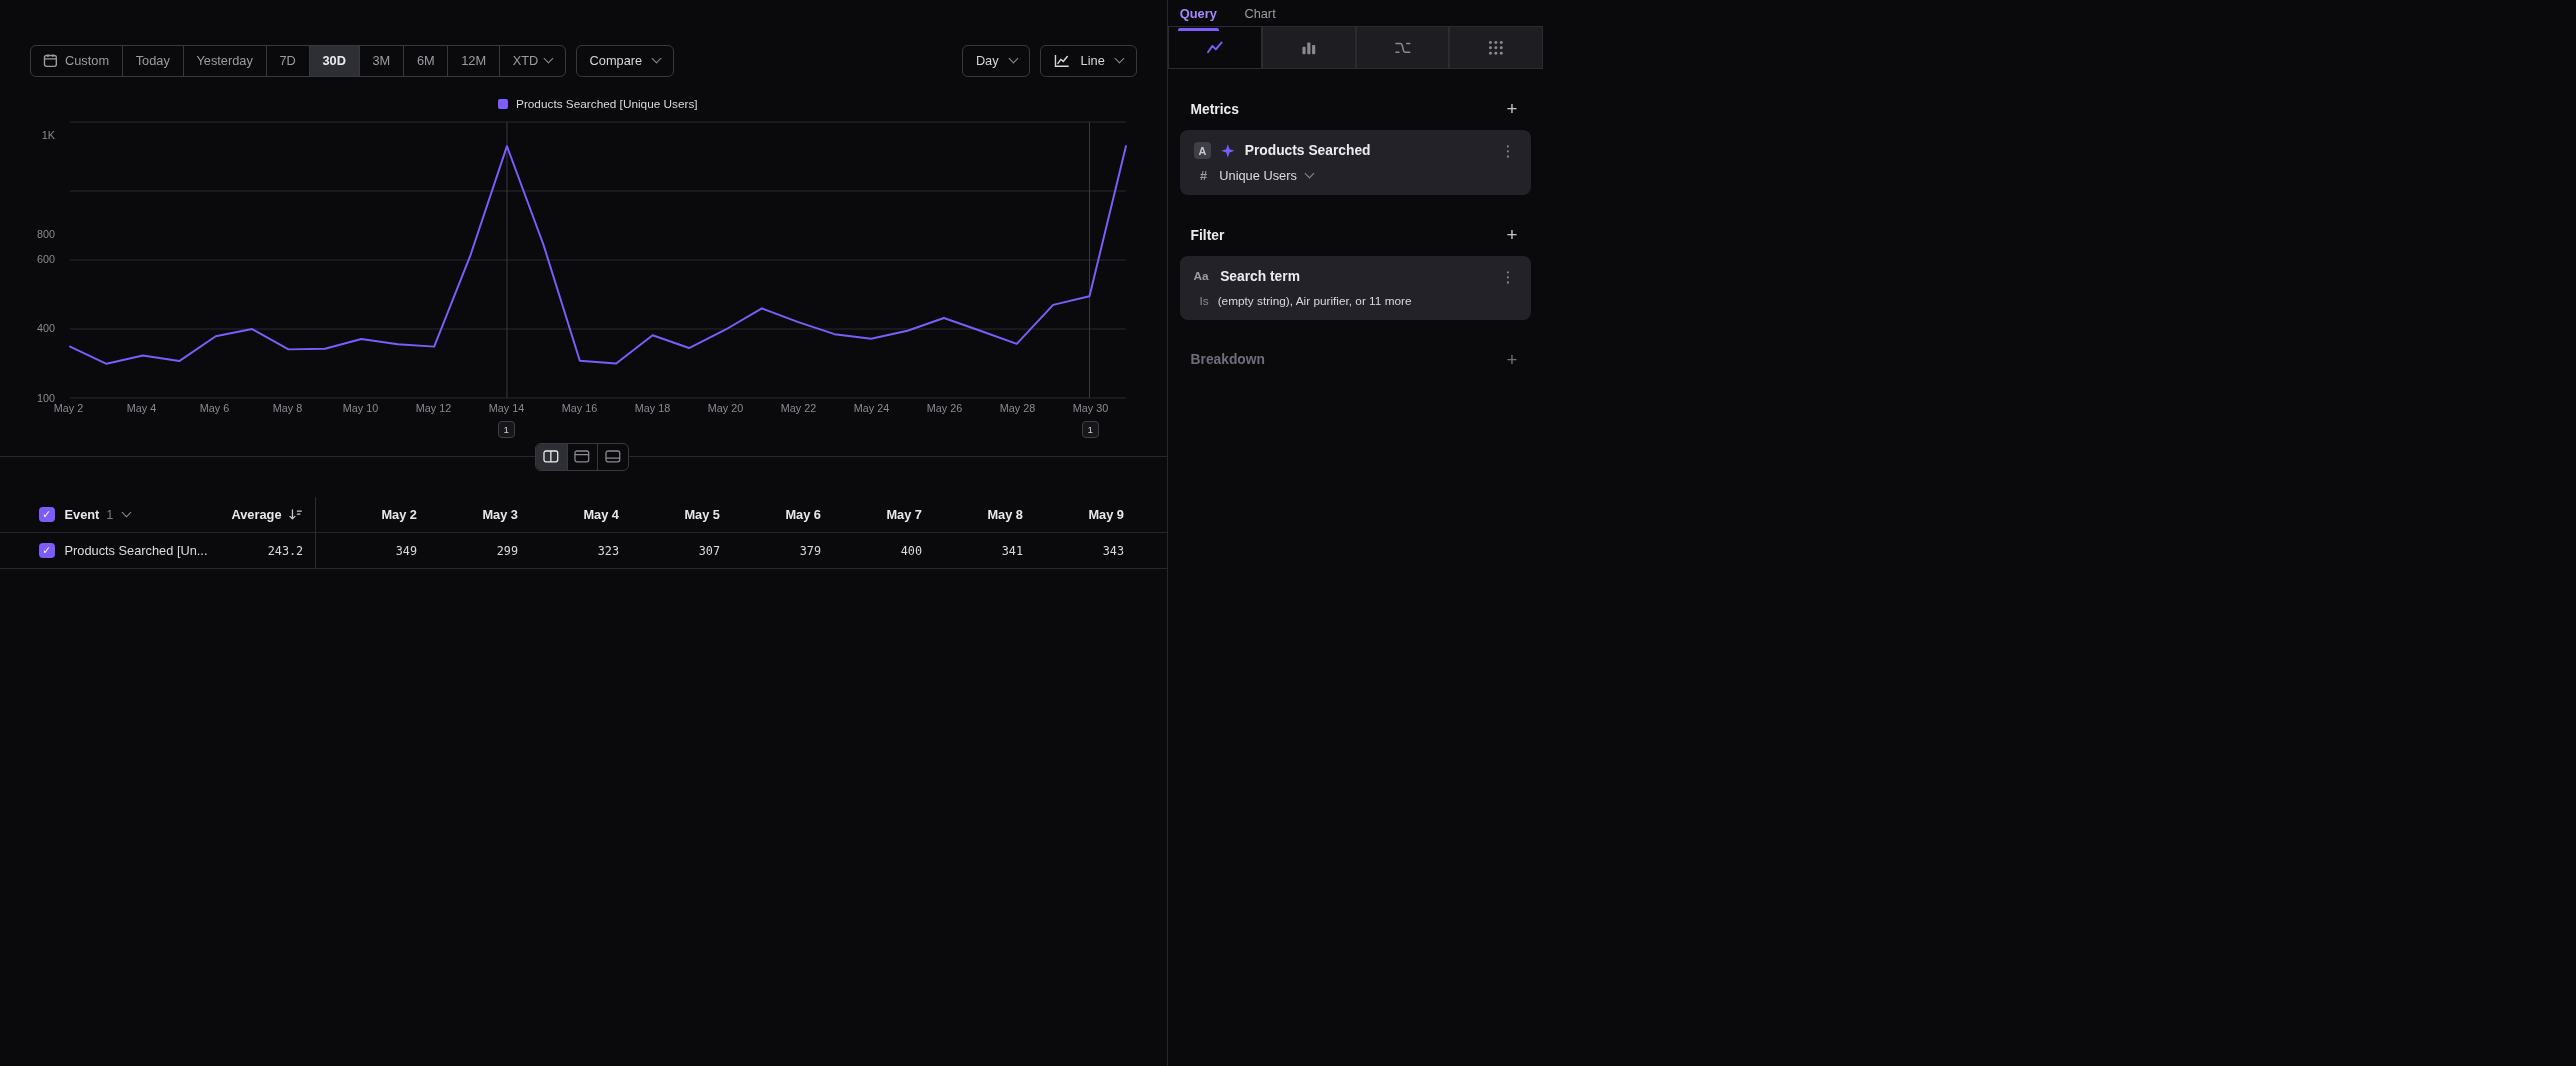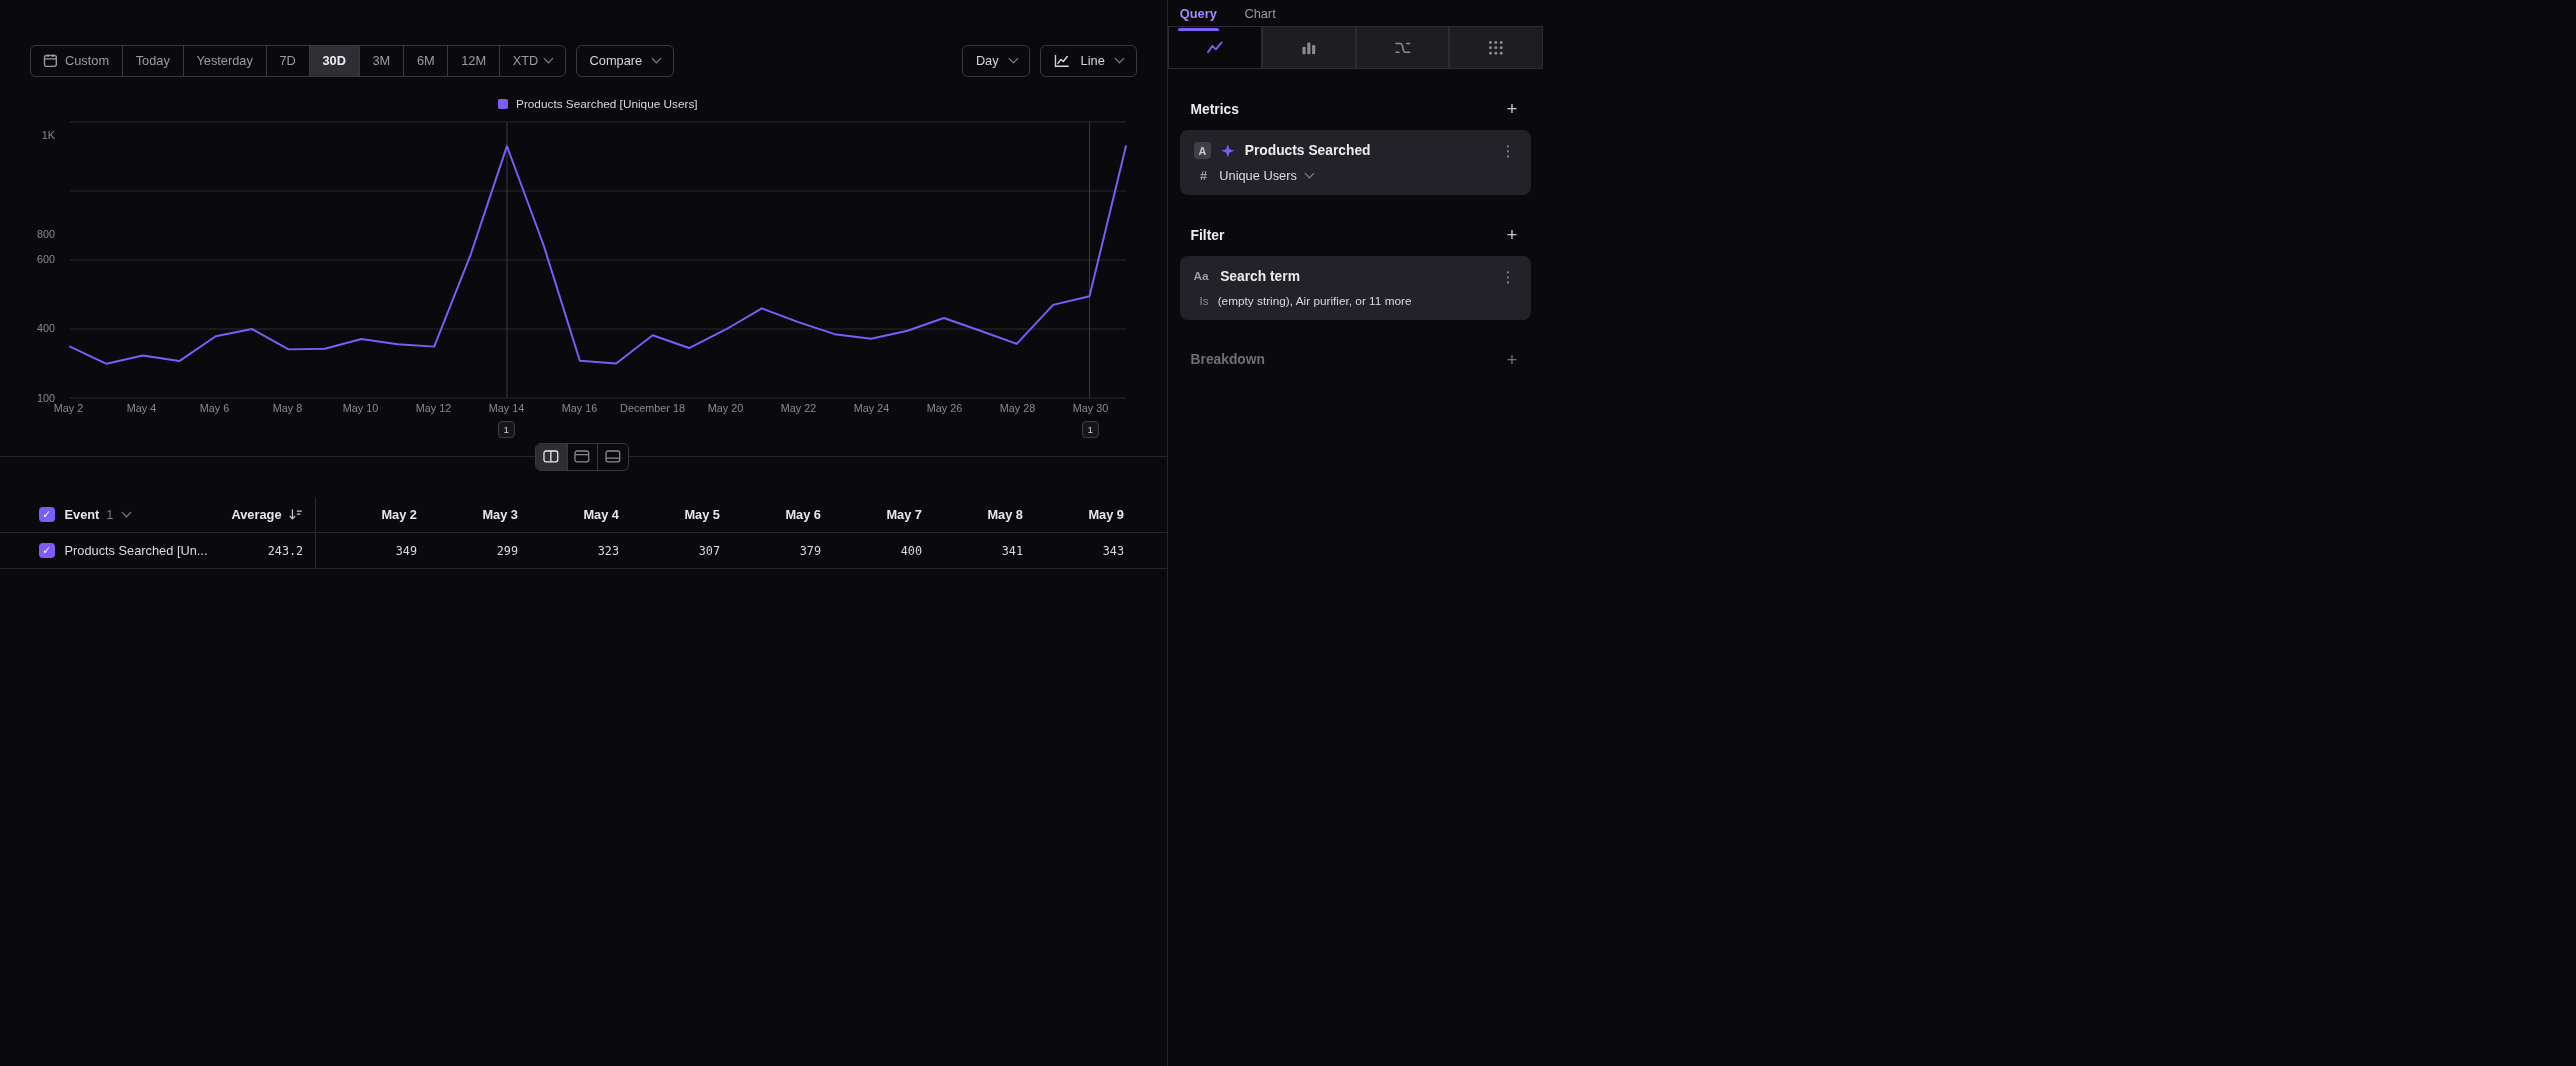--- a/index.html
+++ b/index.html
@@ -171,21 +171,21 @@
         <div class="ann-badge" style="left: 498px;">1</div>
         <div class="ann-badge" style="left: 1082px;">1</div>
         <div class="x-label" style="left: 34px;">May 2</div>
         <div class="x-label" style="left: 107px;">May 4</div>
         <div class="x-label" style="left: 180px;">May 6</div>
         <div class="x-label" style="left: 253px;">May 8</div>
         <div class="x-label" style="left: 326px;">May 10</div>
         <div class="x-label" style="left: 399px;">May 12</div>
         <div class="x-label" style="left: 472px;">May 14</div>
         <div class="x-label" style="left: 545px;">May 16</div>
-        <div class="x-label" style="left: 618px;">December 18</div>
+        <div class="x-label" style="left: 618px;">May 18</div>
         <div class="x-label" style="left: 691px;">May 20</div>
         <div class="x-label" style="left: 764px;">May 22</div>
         <div class="x-label" style="left: 837px;">May 24</div>
         <div class="x-label" style="left: 910px;">May 26</div>
         <div class="x-label" style="left: 983px;">May 28</div>
         <div class="x-label" style="left: 1056px;">May 30</div>
       </div>
 
     <div class="h-divider"></div>
 

